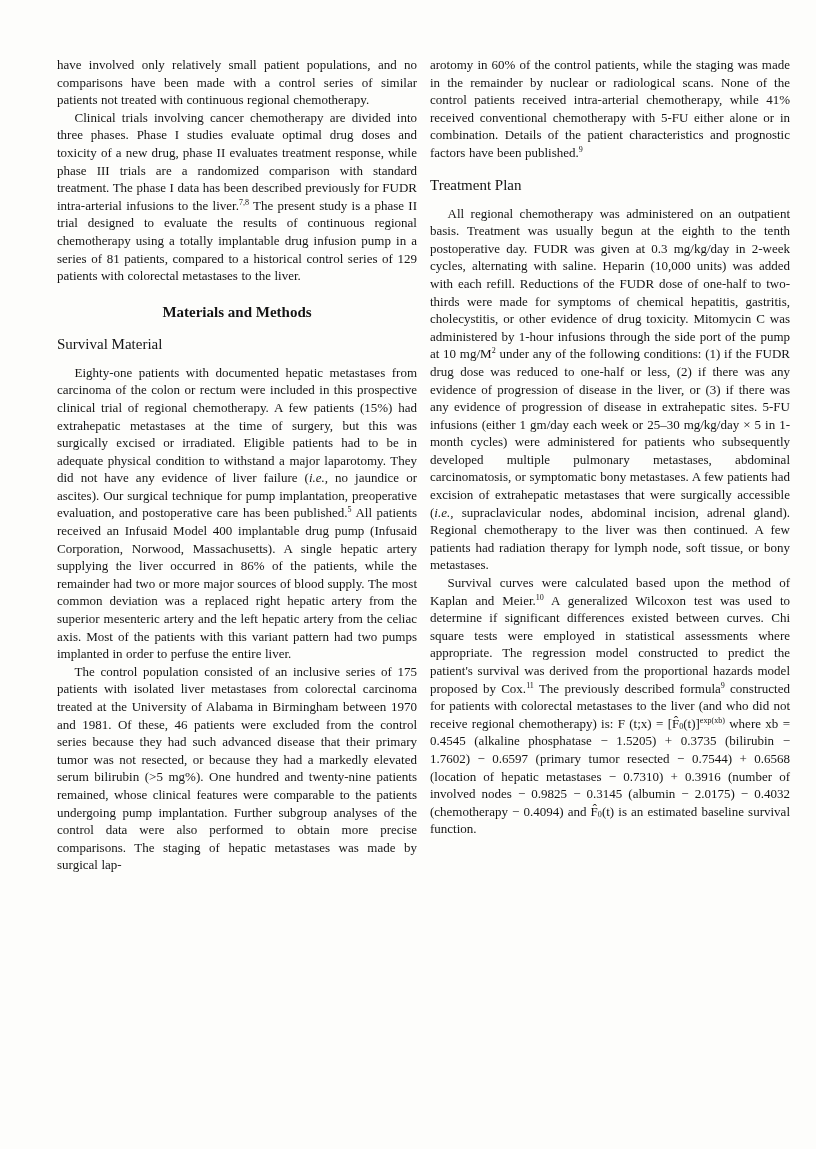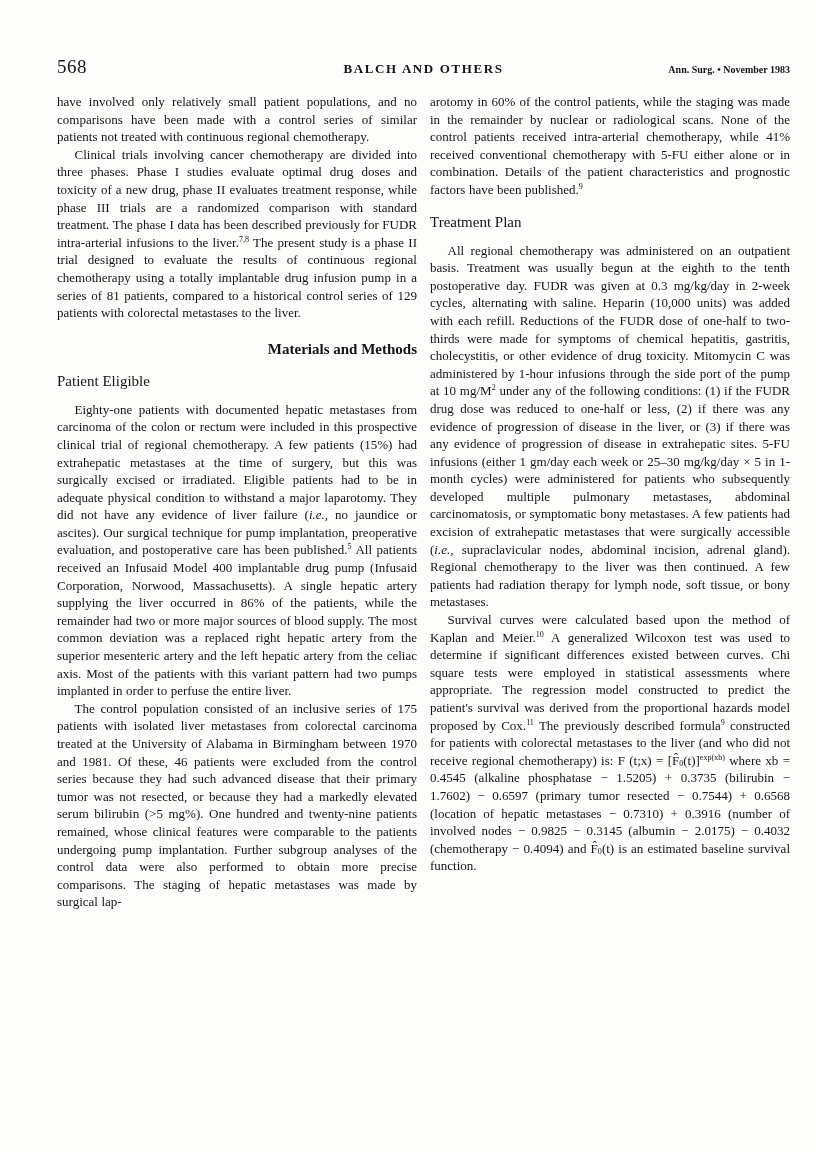--- a/index.html
+++ b/index.html
@@ -50,49 +50,44 @@
     font-size: 13px;
     line-height: 17.6px;
     text-align: justify;
     text-indent: 1.35em;
     word-spacing: 0.02em;
   }
   .p.cont { text-indent: 0; }
   .section-heading {
     font-size: 15px;
     font-weight: bold;
-    text-align: right;
+    text-align: center;
     margin: 19px 0 11px 0;
   }
   .sub-heading {
     font-size: 15px;
     font-weight: normal;
     margin: 15px 0 11px 0;
   }
   sup { font-size: 0.62em; line-height: 0; vertical-align: super; }
   sub { font-size: 0.62em; line-height: 0; vertical-align: -0.12em; }
 </style>
 </head>
 <body>
 
 <div class="page">
 
-  <div class="page-header">
-    <span class="page-number">568</span>
-    <span class="running-title">BALCH AND OTHERS</span>
-    <span class="journal-ref">Ann. Surg. • November 1983</span>
-  </div>
 
   <div class="columns">
 
     <div class="col">
       <p class="p cont"><span>have involved only relatively small patient populations, and no comparisons have been made with a control series of similar patients not treated with continuous regional chemotherapy.</span></p>
       <p class="p"><span>Clinical trials involving cancer chemotherapy are divided into three phases. Phase I studies evaluate optimal drug doses and toxicity of a new drug, phase II evaluates treatment response, while phase III trials are a randomized comparison with standard treatment. The phase I data has been described previously for FUDR intra-arterial infusions to the liver.</span><sup>7,8</sup><span> The present study is a phase II trial designed to evaluate the results of continuous regional chemotherapy using a totally implantable drug infusion pump in a series of 81 patients, compared to a historical control series of 129 patients with colorectal metastases to the liver.</span></p>
       <div class="section-heading">Materials and Methods</div>
-      <div class="sub-heading">Patient Eligible</div>
+      <div class="sub-heading">Survival Material</div>
       <p class="p"><span>Eighty-one patients with documented hepatic metastases from carcinoma of the colon or rectum were included in this prospective clinical trial of regional chemotherapy. A few patients (15%) had extrahepatic metastases at the time of surgery, but this was surgically excised or irradiated. Eligible patients had to be in adequate physical condition to withstand a major laparotomy. They did not have any evidence of liver failure (</span><i>i.e.,</i><span> no jaundice or ascites). Our surgical technique for pump implantation, preoperative evaluation, and postoperative care has been published.</span><sup>5</sup><span> All patients received an Infusaid Model 400 implantable drug pump (Infusaid Corporation, Norwood, Massachusetts). A single hepatic artery supplying the liver occurred in 86% of the patients, while the remainder had two or more major sources of blood supply. The most common deviation was a replaced right hepatic artery from the superior mesenteric artery and the left hepatic artery from the celiac axis. Most of the patients with this variant pattern had two pumps implanted in order to perfuse the entire liver.</span></p>
       <p class="p"><span>The control population consisted of an inclusive series of 175 patients with isolated liver metastases from colorectal carcinoma treated at the University of Alabama in Birmingham between 1970 and 1981. Of these, 46 patients were excluded from the control series because they had such advanced disease that their primary tumor was not resected, or because they had a markedly elevated serum bilirubin (&gt;5 mg%). One hundred and twenty-nine patients remained, whose clinical features were comparable to the patients undergoing pump implantation. Further subgroup analyses of the control data were also performed to obtain more precise comparisons. The staging of hepatic metastases was made by surgical lap-</span></p>
     </div>
 
     <div class="col">
       <p class="p cont"><span>arotomy in 60% of the control patients, while the staging was made in the remainder by nuclear or radiological scans. None of the control patients received intra-arterial chemotherapy, while 41% received conventional chemotherapy with 5-FU either alone or in combination. Details of the patient characteristics and prognostic factors have been published.</span><sup>9</sup></p>
       <div class="sub-heading">Treatment Plan</div>
       <p class="p"><span>All regional chemotherapy was administered on an outpatient basis. Treatment was usually begun at the eighth to the tenth postoperative day. FUDR was given at 0.3 mg/kg/day in 2-week cycles, alternating with saline. Heparin (10,000 units) was added with each refill. Reductions of the FUDR dose of one-half to two-thirds were made for symptoms of chemical hepatitis, gastritis, cholecystitis, or other evidence of drug toxicity. Mitomycin C was administered by 1-hour infusions through the side port of the pump at 10 mg/M</span><sup>2</sup><span> under any of the following conditions: (1) if the FUDR drug dose was reduced to one-half or less, (2) if there was any evidence of progression of disease in the liver, or (3) if there was any evidence of progression of disease in extrahepatic sites. 5-FU infusions (either 1 gm/day each week or 25–30 mg/kg/day × 5 in 1-month cycles) were administered for patients who subsequently developed multiple pulmonary metastases, abdominal carcinomatosis, or symptomatic bony metastases. A few patients had excision of extrahepatic metastases that were surgically accessible (</span><i>i.e.,</i><span> supraclavicular nodes, abdominal incision, adrenal gland). Regional chemotherapy to the liver was then continued. A few patients had radiation therapy for lymph node, soft tissue, or bony metastases.</span></p>
       <p class="p"><span>Survival curves were calculated based upon the method of Kaplan and Meier.</span><sup>10</sup><span> A generalized Wilcoxon test was used to determine if significant differences existed between curves. Chi square tests were employed in statistical assessments where appropriate. The regression model constructed to predict the patient's survival was derived from the proportional hazards model proposed by Cox.</span><sup>11</sup><span> The previously described formula</span><sup>9</sup><span> constructed for patients with colorectal metastases to the liver (and who did not receive regional chemotherapy) is: F (t;x) = [F̂</span><sub>0</sub><span>(t)]</span><sup>exp(xb)</sup><span> where xb = 0.4545 (alkaline phosphatase − 1.5205) + 0.3735 (bilirubin − 1.7602) − 0.6597 (primary tumor resected − 0.7544) + 0.6568 (location of hepatic metastases − 0.7310) + 0.3916 (number of involved nodes − 0.9825 − 0.3145 (albumin − 2.0175) − 0.4032 (chemotherapy − 0.4094) and F̂</span><sub>0</sub><span>(t) is an estimated baseline survival function.</span></p>
     </div>

